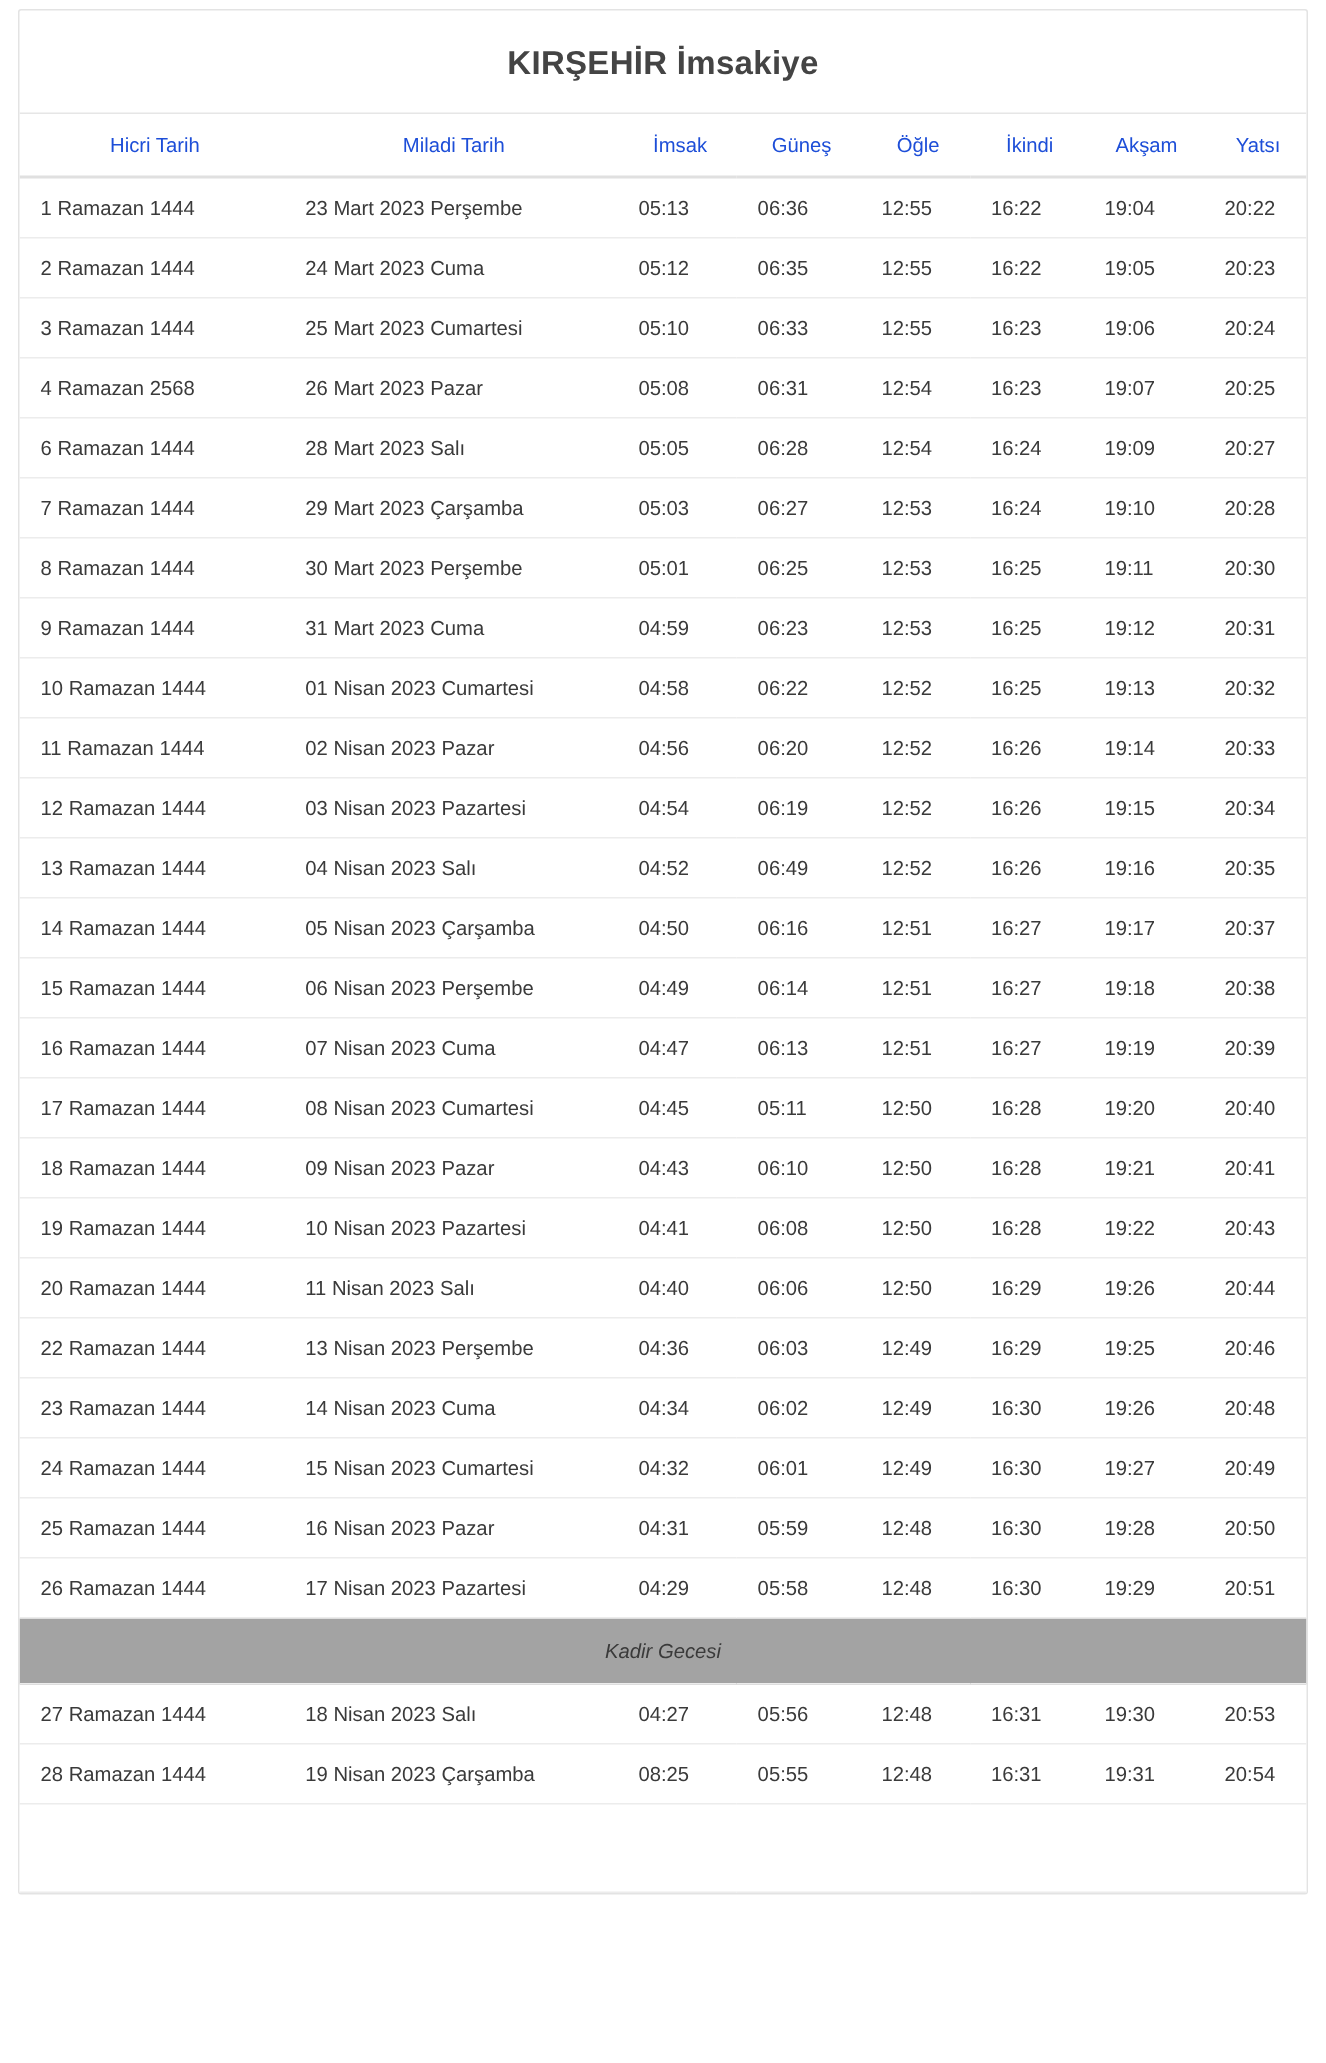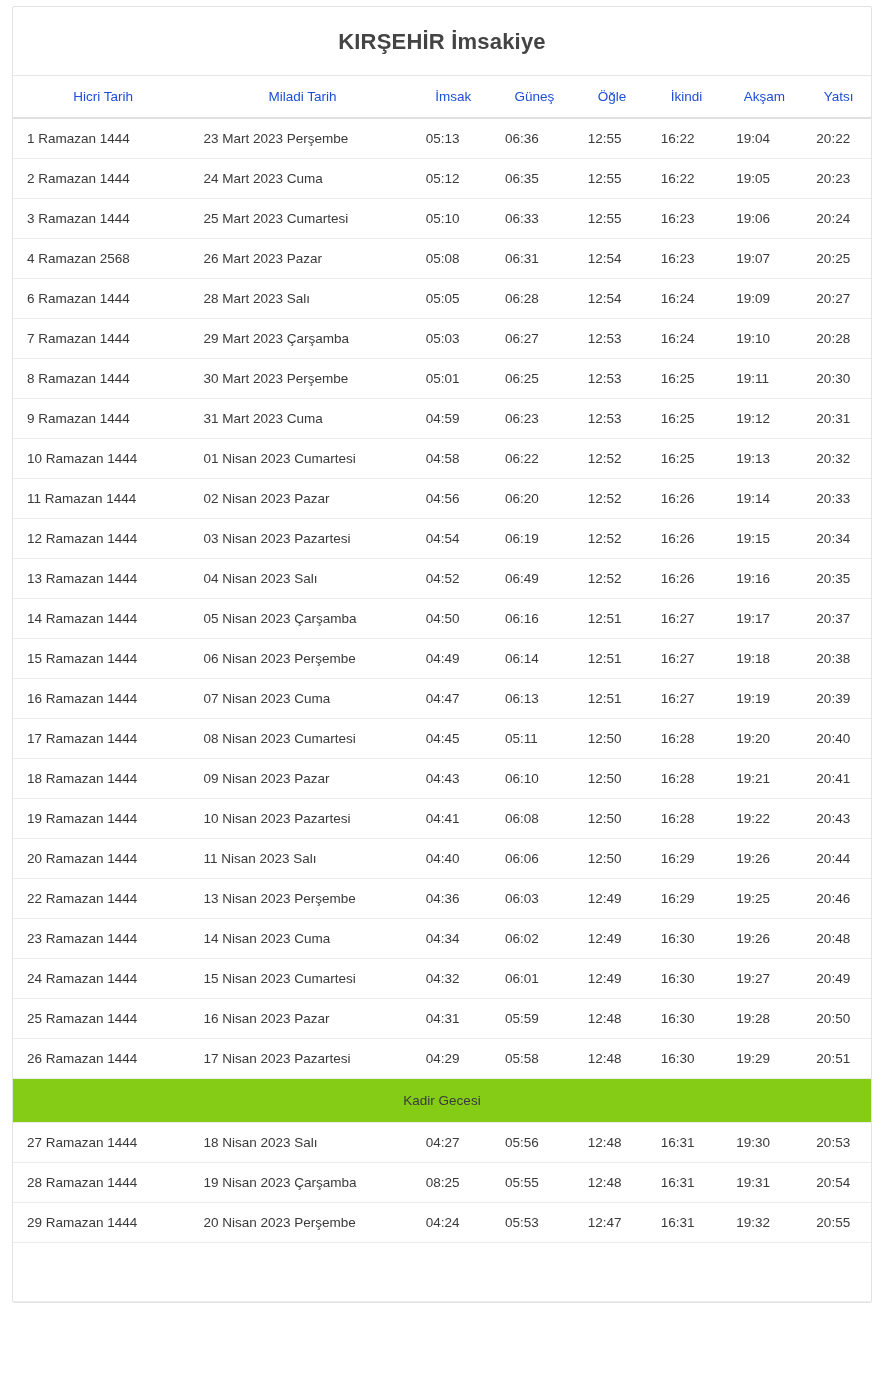--- a/index.html
+++ b/index.html
@@ -351,21 +351,21 @@
             <td>26 Ramazan 1444</td>
             <td>17 Nisan 2023 Pazartesi</td>
             <td>04:29</td>
             <td>05:58</td>
             <td>12:48</td>
             <td>16:30</td>
             <td>19:29</td>
             <td>20:51</td>
           </tr>
           <tr class="special">
-            <td colspan="8" style="background: #84cc16;">Kadir Gecesi</td>
+            <td colspan="8" style="background: #a3a3a3; font-style: italic;">Kadir Gecesi</td>
           </tr>
           <tr>
             <td>27 Ramazan 1444</td>
             <td>18 Nisan 2023 Salı</td>
             <td>04:27</td>
             <td>05:56</td>
             <td>12:48</td>
             <td>16:31</td>
             <td>19:30</td>
             <td>20:53</td>
@@ -373,30 +373,20 @@
           <tr>
             <td>28 Ramazan 1444</td>
             <td>19 Nisan 2023 Çarşamba</td>
             <td>08:25</td>
             <td>05:55</td>
             <td>12:48</td>
             <td>16:31</td>
             <td>19:31</td>
             <td>20:54</td>
           </tr>
-          <tr>
-            <td>29 Ramazan 1444</td>
-            <td>20 Nisan 2023 Perşembe</td>
-            <td>04:24</td>
-            <td>05:53</td>
-            <td>12:47</td>
-            <td>16:31</td>
-            <td>19:32</td>
-            <td>20:55</td>
-          </tr>
           <tr class="blank">
             <td colspan="8"></td>
           </tr>
         </tbody>
     </table>
 
   </div>
 </div>
 
 </body></html>

